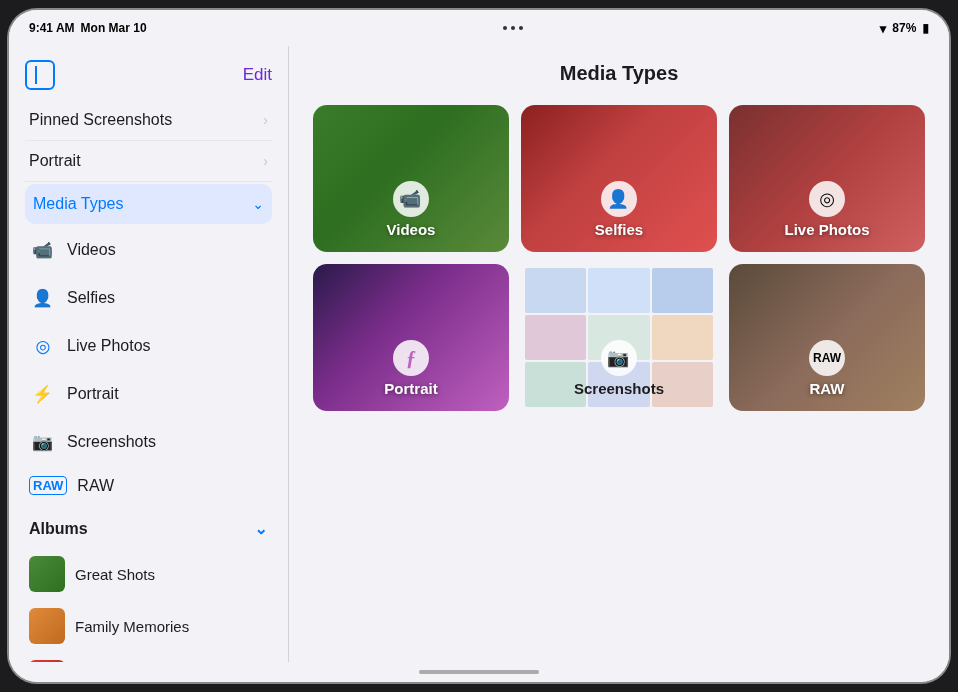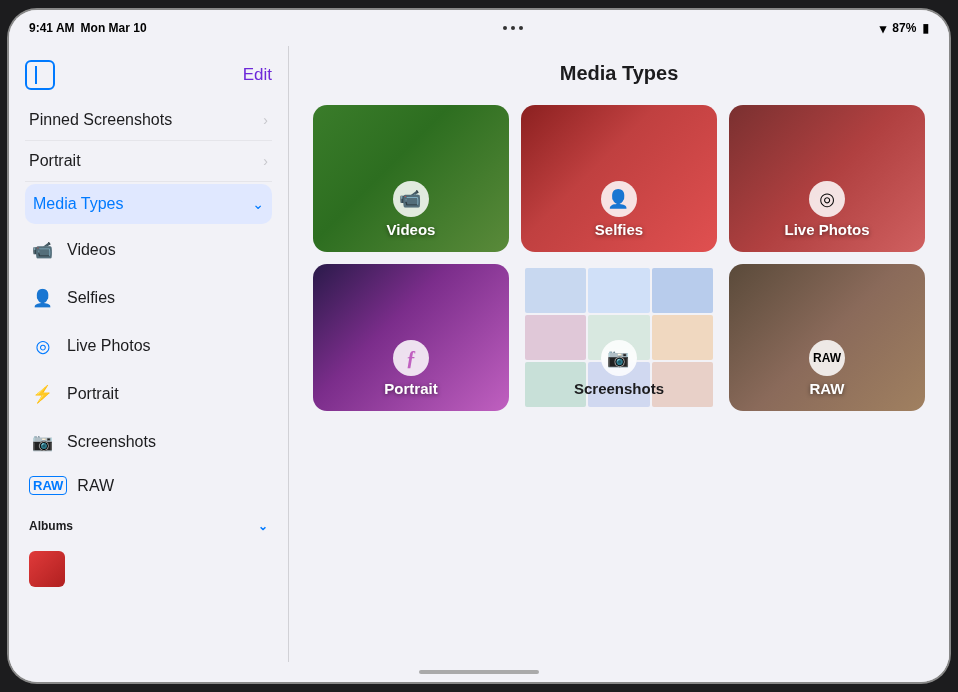--- a/index.html
+++ b/index.html
@@ -153,21 +153,21 @@
 
     .albums-section {
       margin-top: 4px;
     }
 
     .albums-header {
       display: flex;
       align-items: center;
       justify-content: space-between;
       padding: 10px 4px;
-      font-size: 12px;
+      font-size: 16px;
       font-weight: 600;
       color: #1c1c1e;
     }
 
     .album-item {
       display: flex;
       align-items: center;
       gap: 10px;
       padding: 8px 4px;
       font-size: 15px;
@@ -381,21 +381,29 @@
           <div class="item-icon" style="color:#007aff; font-size:13px; font-weight:700; border: 1.5px solid #007aff; border-radius:4px; padding:1px 3px; width:auto; height:auto;">RAW</div>
           <span>RAW</span>
         </div>
 
         <div class="albums-section">
           <div class="albums-header">
             <span>Albums</span>
             <span class="chevron" style="color:#007aff;">⌄</span>
           </div>
 
-
+          <div class="album-item">
+            <div class="album-thumb thumb-green"></div>
+            <span>Great Shots</span>
+          </div>
+
+          <div class="album-item">
+            <div class="album-thumb thumb-orange"></div>
+            <span>Family Memories</span>
+          </div>
 
           <div class="album-item">
             <div class="album-thumb thumb-red"></div>
 
           </div>
 
         </div>
       </div>
     </div>
 

